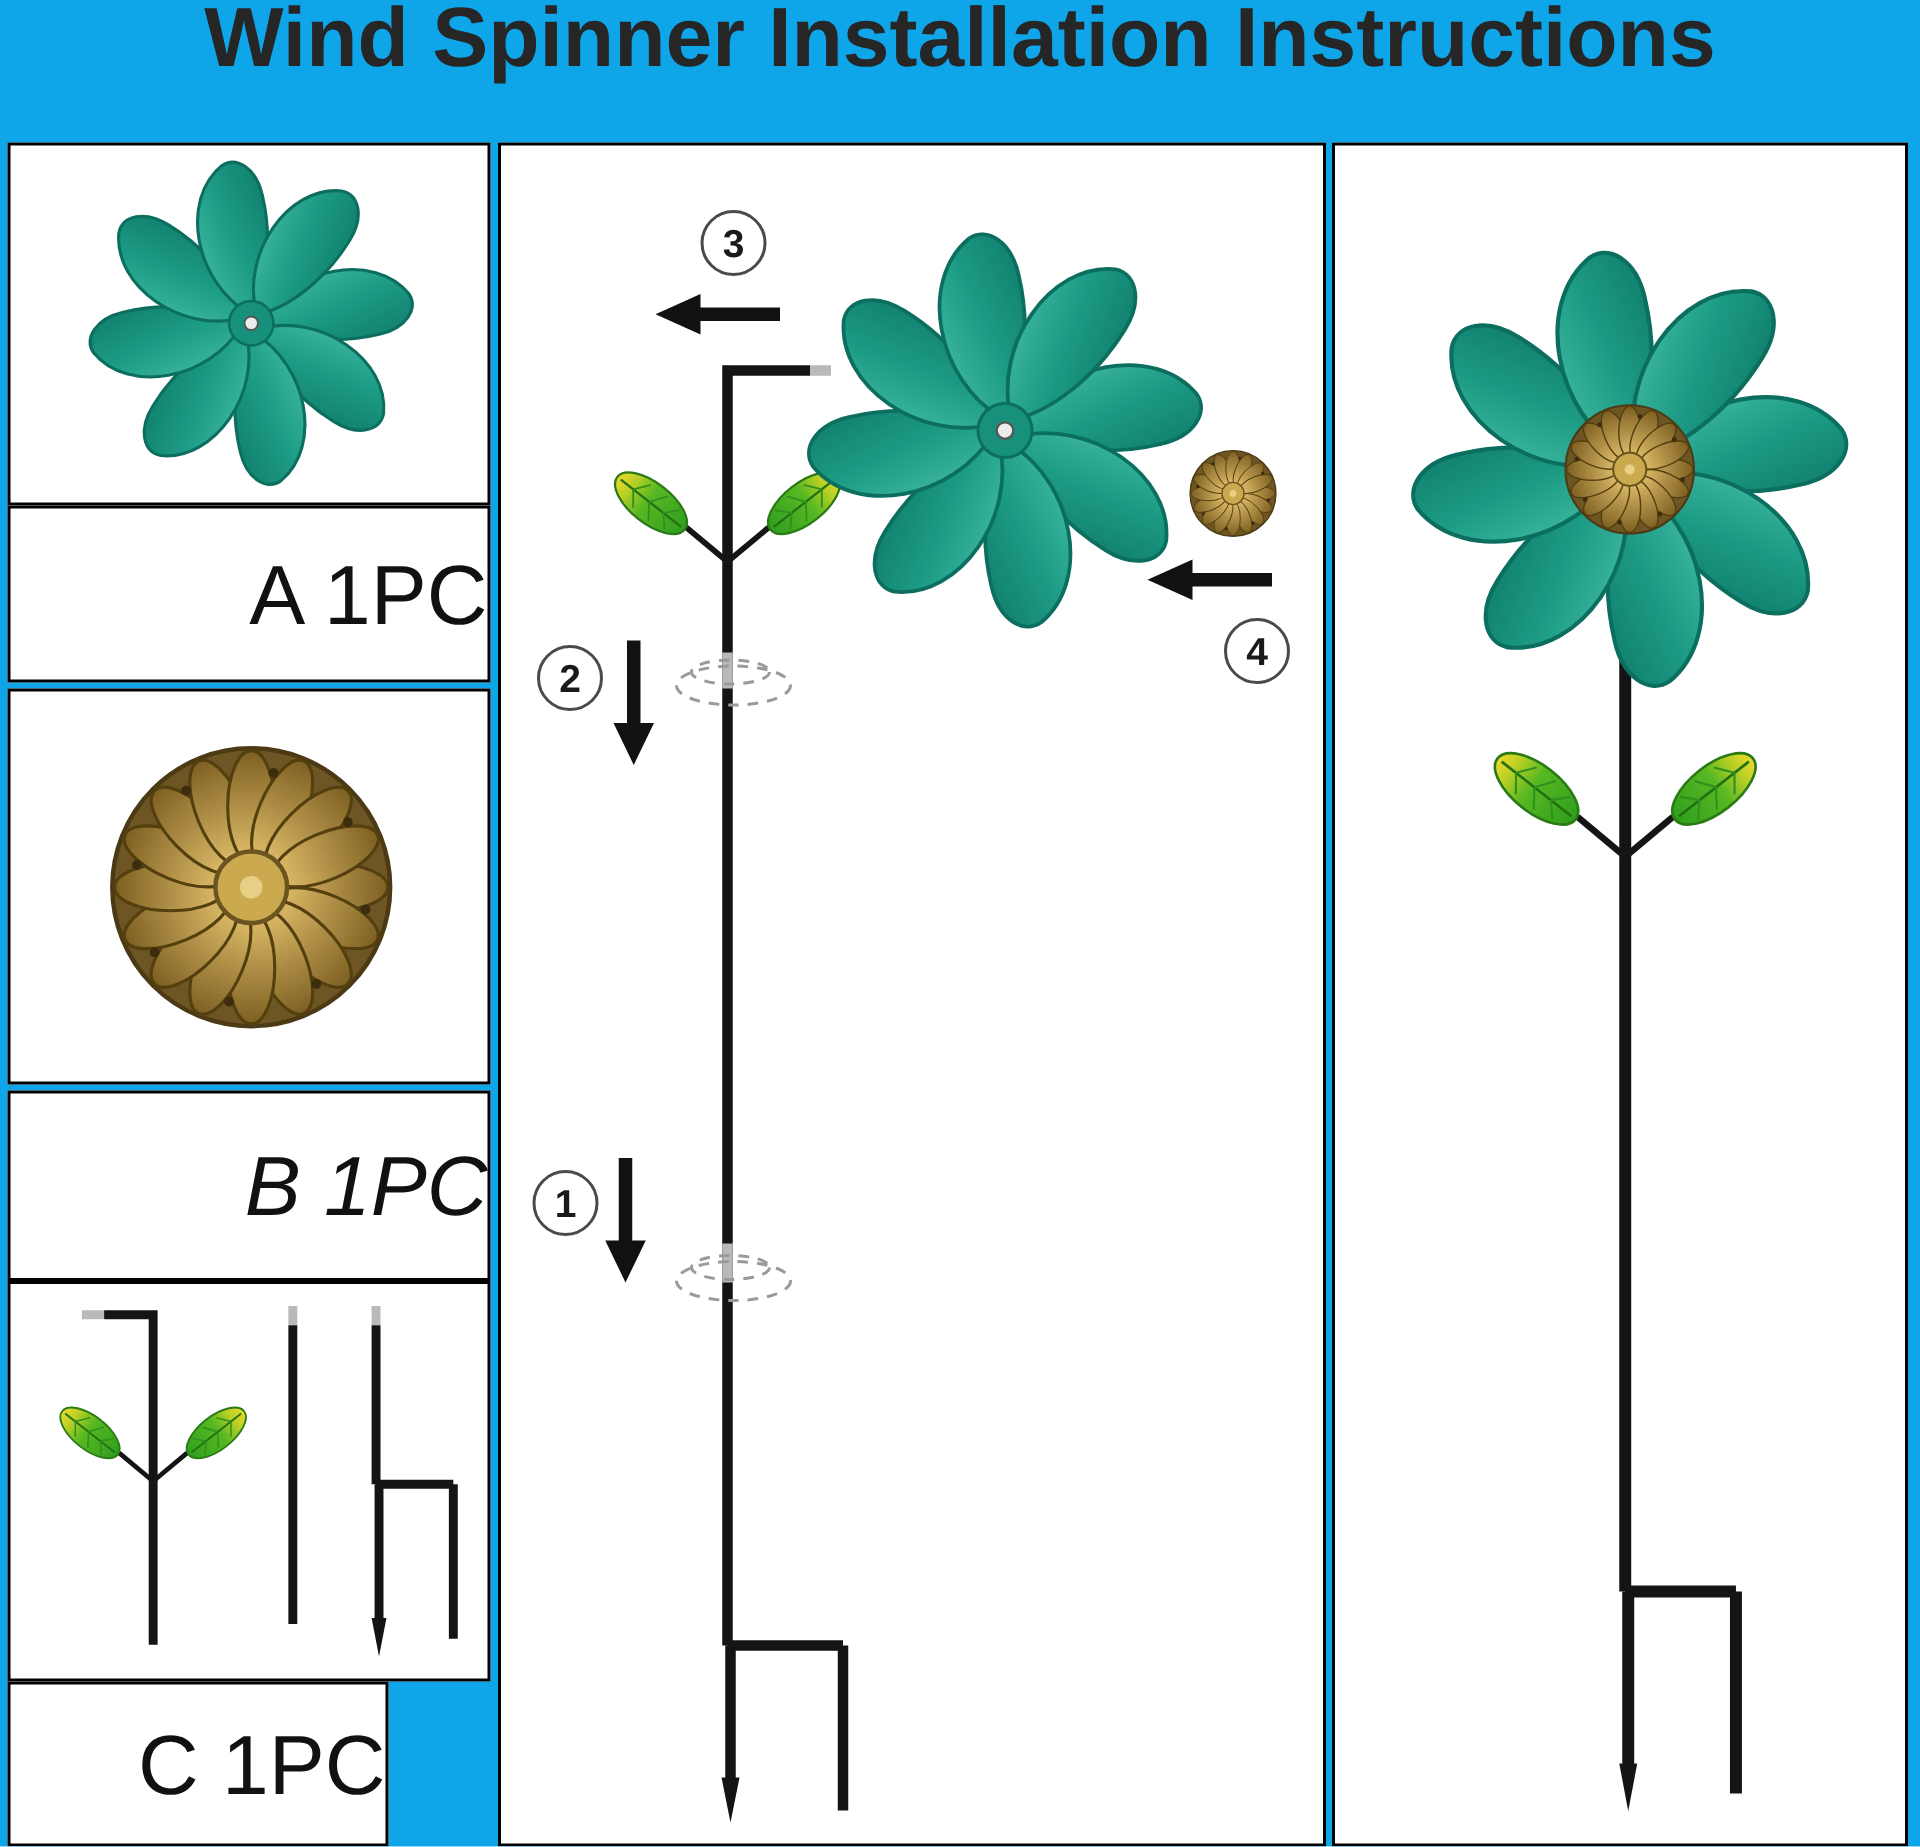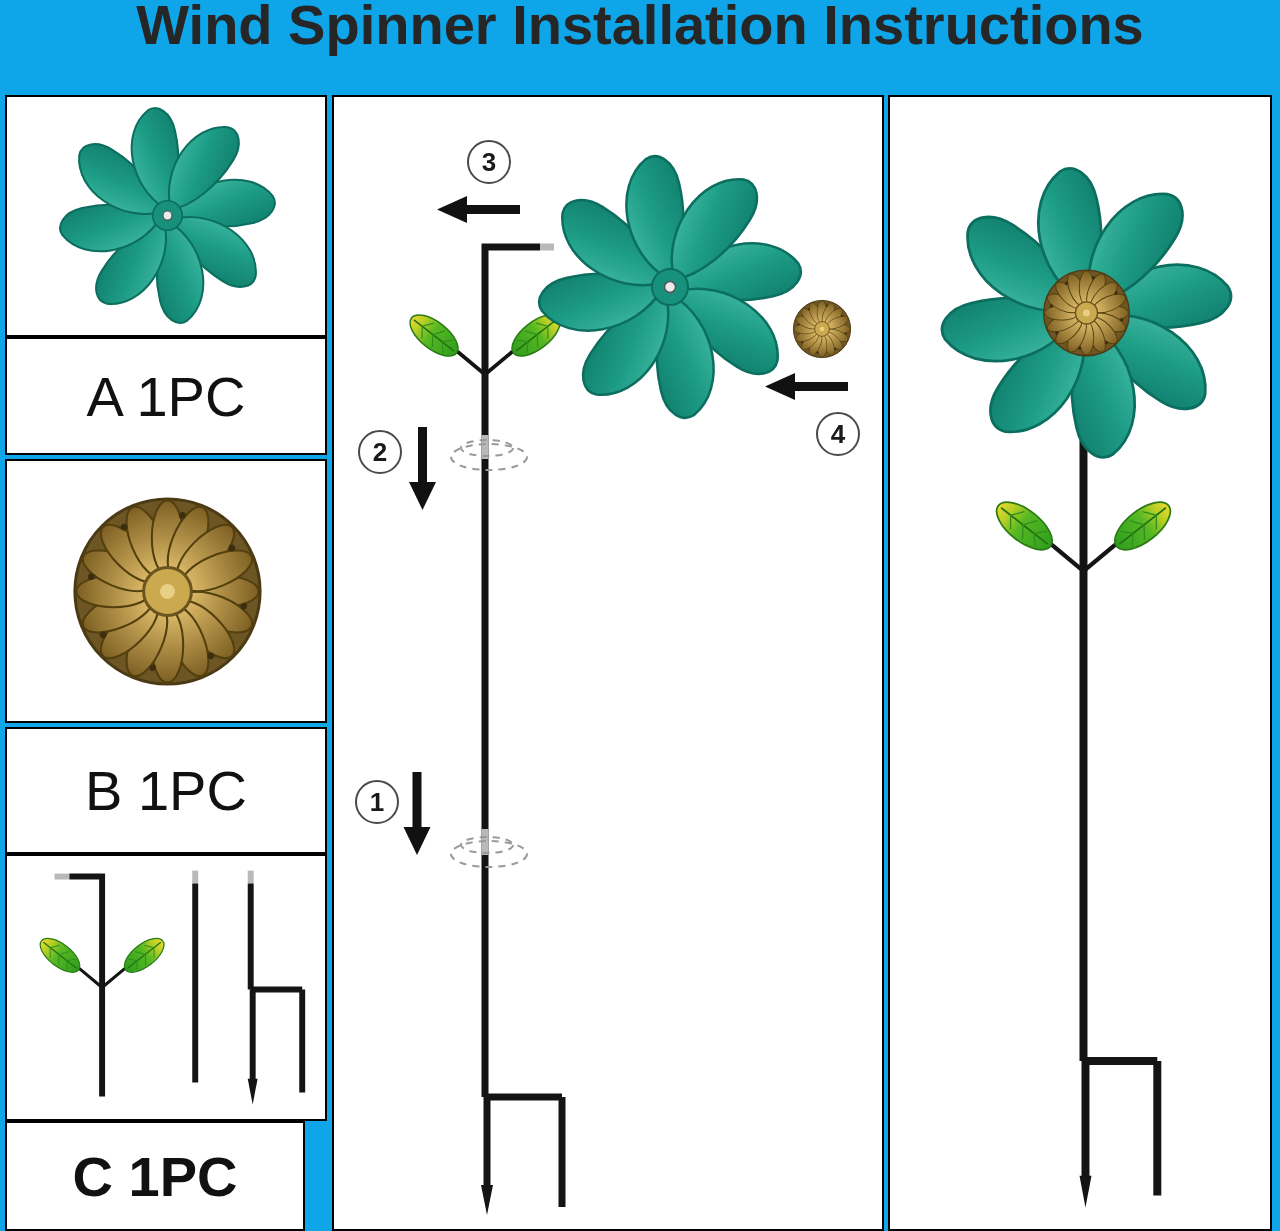--- a/index.html
+++ b/index.html
@@ -2,21 +2,21 @@
 <html><head>
 <meta charset="utf-8">
 <style>
   html,body{margin:0;padding:0;background:#ffffff;}
   .page{position:relative;width:1280px;height:1231px;background:#0ea5e9;
         font-family:"Liberation Sans",sans-serif;overflow:hidden;}
   .page-title{position:absolute;top:-8px;left:0;width:100%;text-align:center;
         font-size:56px;font-weight:bold;color:#262626;white-space:nowrap;}
   .panel{position:absolute;border:2px solid #000;background:#fff;box-sizing:border-box;}
   .panel > svg{display:block;width:100%;height:100%;}
-  .part-label{display:flex;align-items:center;justify-content:center;
+  .part-label{display:flex;align-items:center;justify-content:flex-end;
         font-size:56px;font-weight:400;color:#111;}
   svg text.step-num{font-family:"Liberation Sans",sans-serif;font-weight:bold;
         font-size:26px;text-anchor:middle;fill:#1a1a1a;}
 </style>
 </head>
 <body>
 
 <svg width="0" height="0" style="position:absolute" aria-hidden="true">
   <defs>
     <linearGradient id="gradTeal" x1="0" y1="0" x2="1" y2="1">
@@ -111,21 +111,21 @@
   <div class="panel part-label" style="left:5px;top:337px;width:322px;height:118px;">
     <span>A 1PC</span>
   </div>
 
   <div class="panel" style="left:5px;top:459px;width:322px;height:264px;">
     <svg viewBox="0 0 321 259">
       <use href="#sym-medallion" x="64" y="32" width="196" height="196"></use>
     </svg>
   </div>
 
-  <div class="panel part-label" style="left:5px;top:727px;width:322px;height:127px;">
+  <div class="panel part-label" style="left:5px;top:727px;width:322px;height:127px;font-style:italic;">
     <span>B 1PC</span>
   </div>
 
   <div class="panel" style="left:5px;top:854px;width:322px;height:267px;">
     <svg viewBox="0 0 321 264">
 
       <line x1="48" y1="20" x2="63" y2="20" stroke="#b9b9b9" stroke-width="6"></line>
       <path d="M63 20 H96 V242" stroke="#141414" stroke-width="6" fill="none"></path>
       <use href="#sym-leafpair" x="21" y="68" width="150" height="88"></use>
 
@@ -136,21 +136,21 @@
       <g>
         <line x1="246" y1="27" x2="246" y2="134" stroke="#141414" stroke-width="6"></line>
         <line x1="246" y1="134" x2="298" y2="134" stroke="#141414" stroke-width="6"></line>
         <line x1="248" y1="134" x2="248" y2="226" stroke="#141414" stroke-width="6"></line>
         <polygon points="243,224 253,224 248,250" fill="#141414"></polygon>
         <line x1="298" y1="134" x2="298" y2="238" stroke="#141414" stroke-width="6"></line>
       </g>
     </svg>
   </div>
 
-  <div class="panel part-label" style="left:5px;top:1121px;width:300px;height:110px;font-weight:bold;">
+  <div class="panel part-label" style="left:5px;top:1121px;width:254px;height:110px;">
     <span>C 1PC</span>
   </div>
 
   <div class="panel" style="left:332px;top:95px;width:552px;height:1136px;">
     <svg viewBox="0 0 548 1132">
 
       <g stroke="#141414" stroke-width="7" fill="none">
         <path d="M206 150 H151 V1000"></path>
       </g>
       <line x1="206" y1="150" x2="220" y2="150" stroke="#b9b9b9" stroke-width="7"></line>

